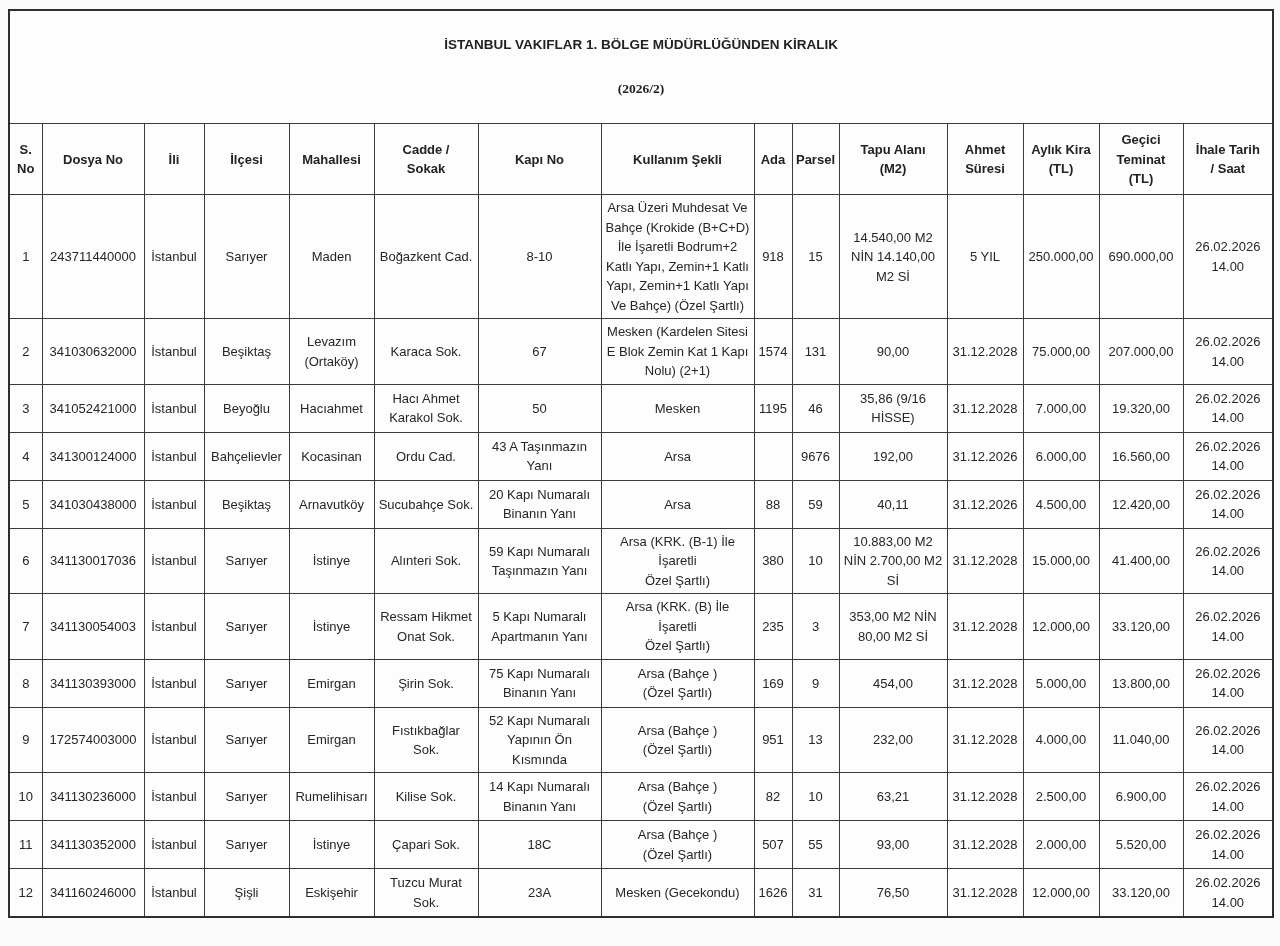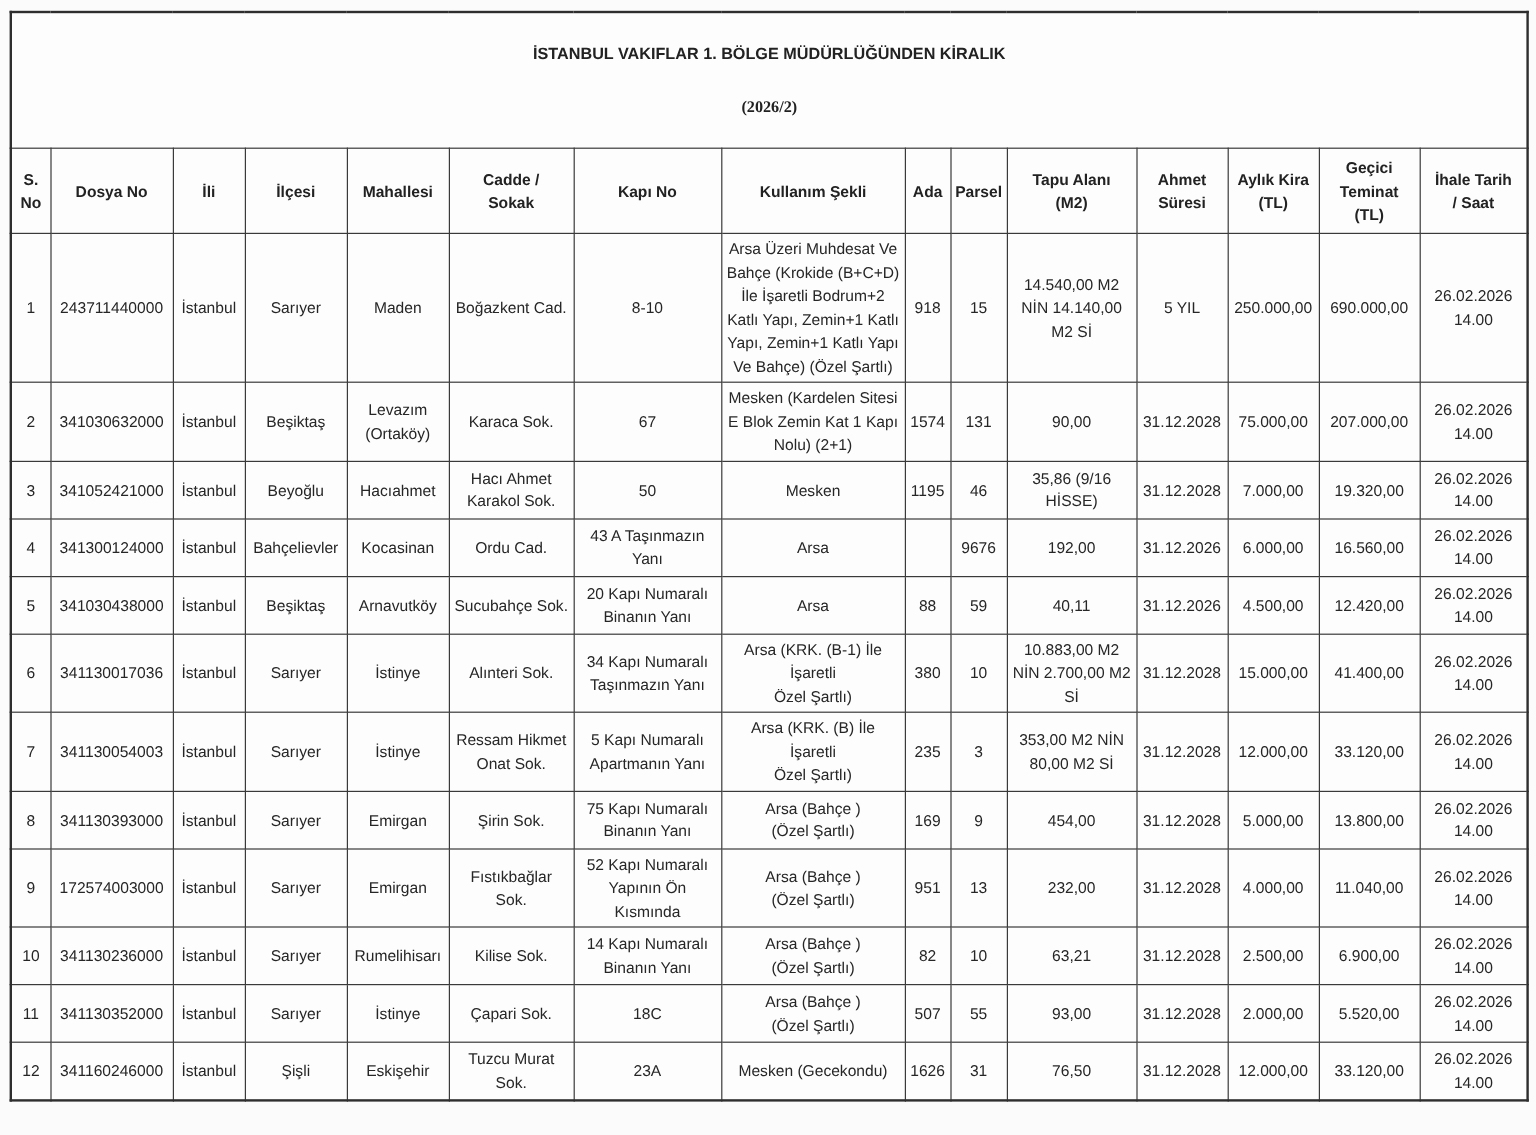--- a/index.html
+++ b/index.html
@@ -199,21 +199,21 @@
           <td>26.02.2026
 14.00</td>
         </tr>
         <tr>
           <td>6</td>
           <td>341130017036</td>
           <td>İstanbul</td>
           <td>Sarıyer</td>
           <td>İstinye</td>
           <td>Alınteri Sok.</td>
-          <td>34 Kapı Numaralı Taşınmazın Yanı</td>
+          <td>59 Kapı Numaralı Taşınmazın Yanı</td>
           <td>Arsa (KRK. (B-1) İle
 İşaretli
 Özel Şartlı)</td>
           <td>380</td>
           <td>10</td>
           <td>10.883,00 M2 NİN 2.700,00 M2 Sİ</td>
           <td>31.12.2028</td>
           <td>15.000,00</td>
           <td>41.400,00</td>
           <td>26.02.2026

